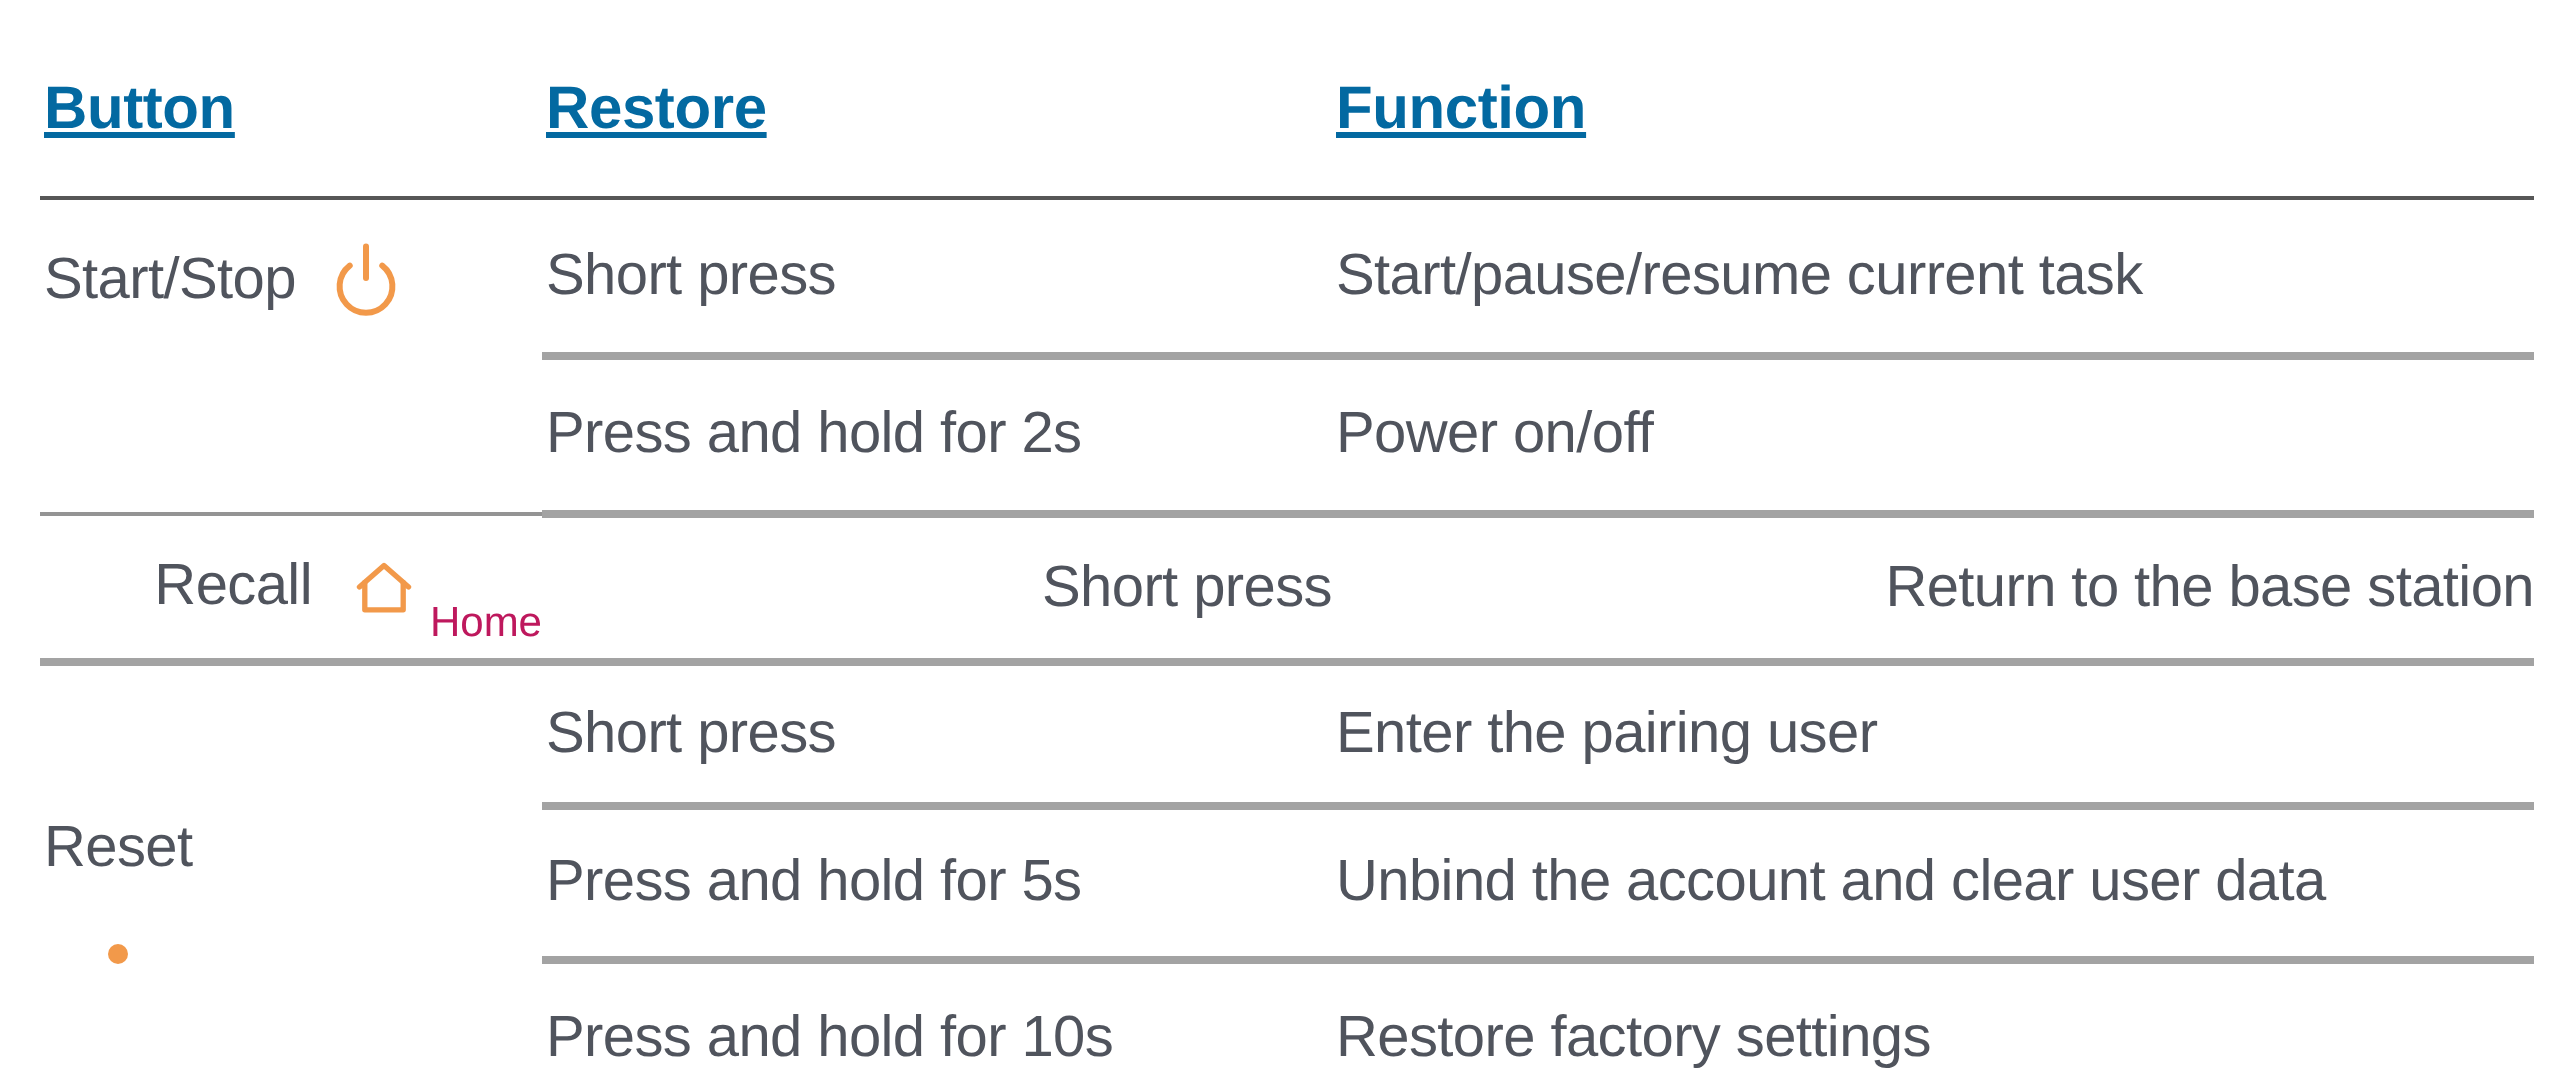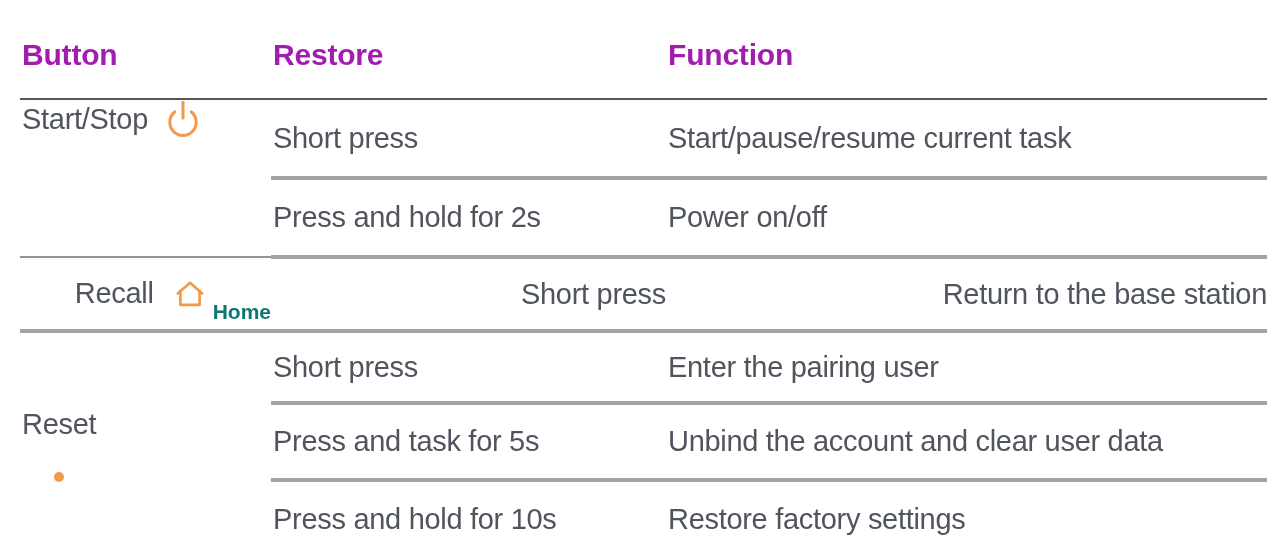--- a/index.html
+++ b/index.html
@@ -22,60 +22,61 @@
   col.c-function{ width: 601px; }
 
   th {
     height: 86px;
     text-align: left;
     vertical-align: middle;
     padding: 12px 0 0 2px;
     font-size: 30px;
     font-weight: bold;
     letter-spacing: -0.2px;
-    color: #a21caf;
+    color: #0369a1;
     border-bottom: 2px solid #575757;
+    text-decoration: underline;
   }
   td {
     padding: 0 0 0 2px;
     vertical-align: middle;
     font-size: 29px;
     letter-spacing: -0.3px;
     color: #50545D;
     white-space: nowrap;
   }
   tr.r1 td { height: 76px; }
   tr.r2 td { height: 75px; }
   tr.r3 td { height: 70px; text-align: right; }
   tr.r4 td { height: 68px; }
   tr.r5 td { height: 73px; }
   tr.r6 td { height: 75px; }
 
   td.line     { border-bottom: 4px solid #a3a3a3; }
   td.fullline { border-bottom: 2px solid #949494; }
 
-  td.v-top { vertical-align: top; }
+  td.v-top { vertical-align: top; padding-top: 21px; }
 
   .cellflex {
     display: inline-flex;
     align-items: center;
   }
   .gap-power { gap: 17px; }
   .gap-home  { gap: 20px; }
   .gap-dot   { gap: 27px; flex-direction: column; }
 
   .icon-wrap {
     display: inline-flex;
     align-items: center;
     gap: 7px;
   }
   .home-label {
     font-size: 21px;
-    font-weight: bold;
-    color: #0f766e;
+    font-weight: normal;
+    color: #be185d;
     letter-spacing: 0;
     margin-top: 36px;
   }
   .dot {
     display: inline-block;
     width: 10px;
     height: 10px;
     border-radius: 50%;
     background: #F2994A;
     margin-top: 4px;
@@ -140,21 +141,21 @@
       <td rowspan="3">
         <span class="cellflex gap-dot">
           <span>Reset</span>
           <span class="dot"></span>
         </span>
       </td>
       <td class="line">Short press</td>
       <td class="line">Enter the pairing user</td>
     </tr>
     <tr class="r5">
-      <td class="line">Press and task for 5s</td>
+      <td class="line">Press and hold for 5s</td>
       <td class="line">Unbind the account and clear user data</td>
     </tr>
     <tr class="r6">
       <td>Press and hold for 10s</td>
       <td>Restore factory settings</td>
     </tr>
   </tbody>
 </table>
 
 </body></html>

